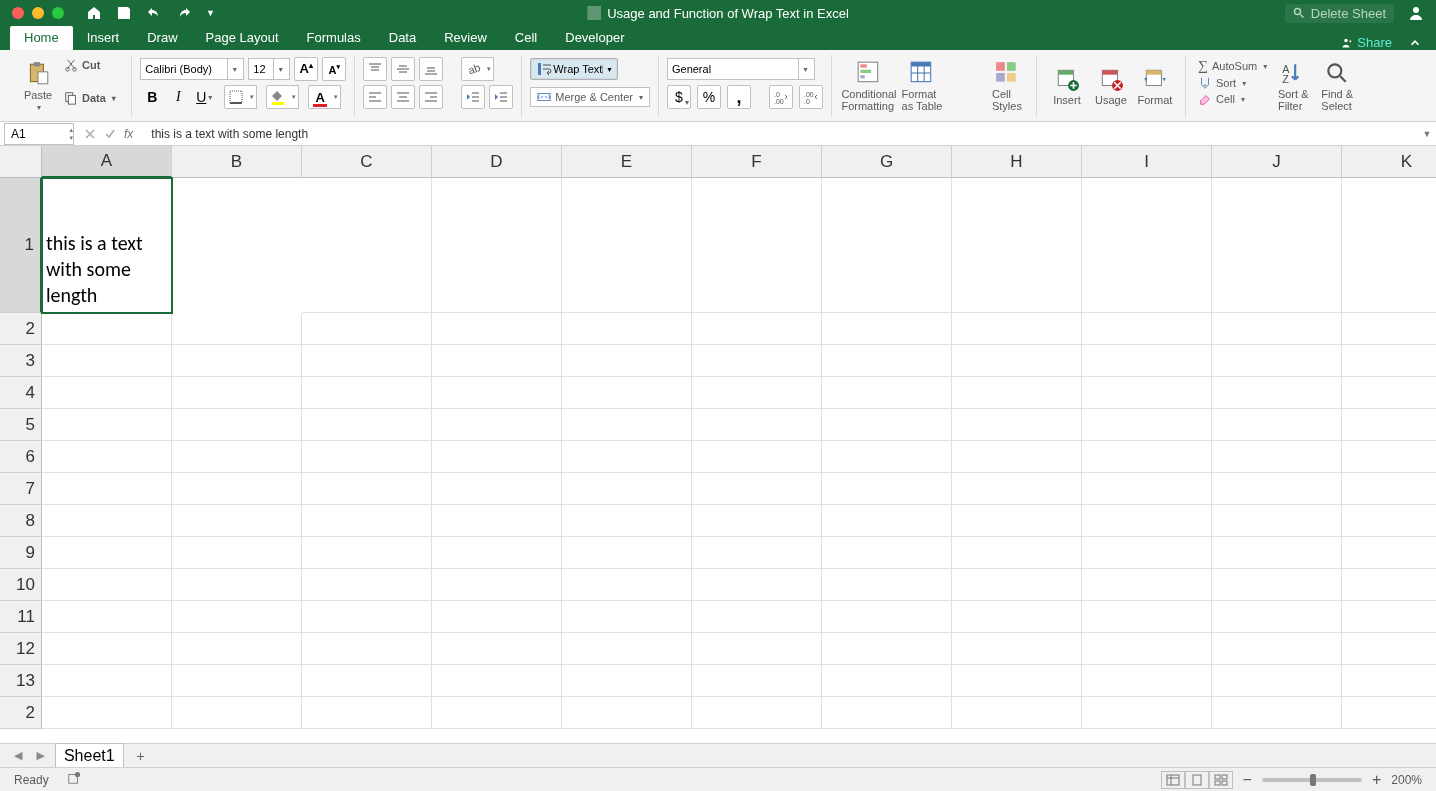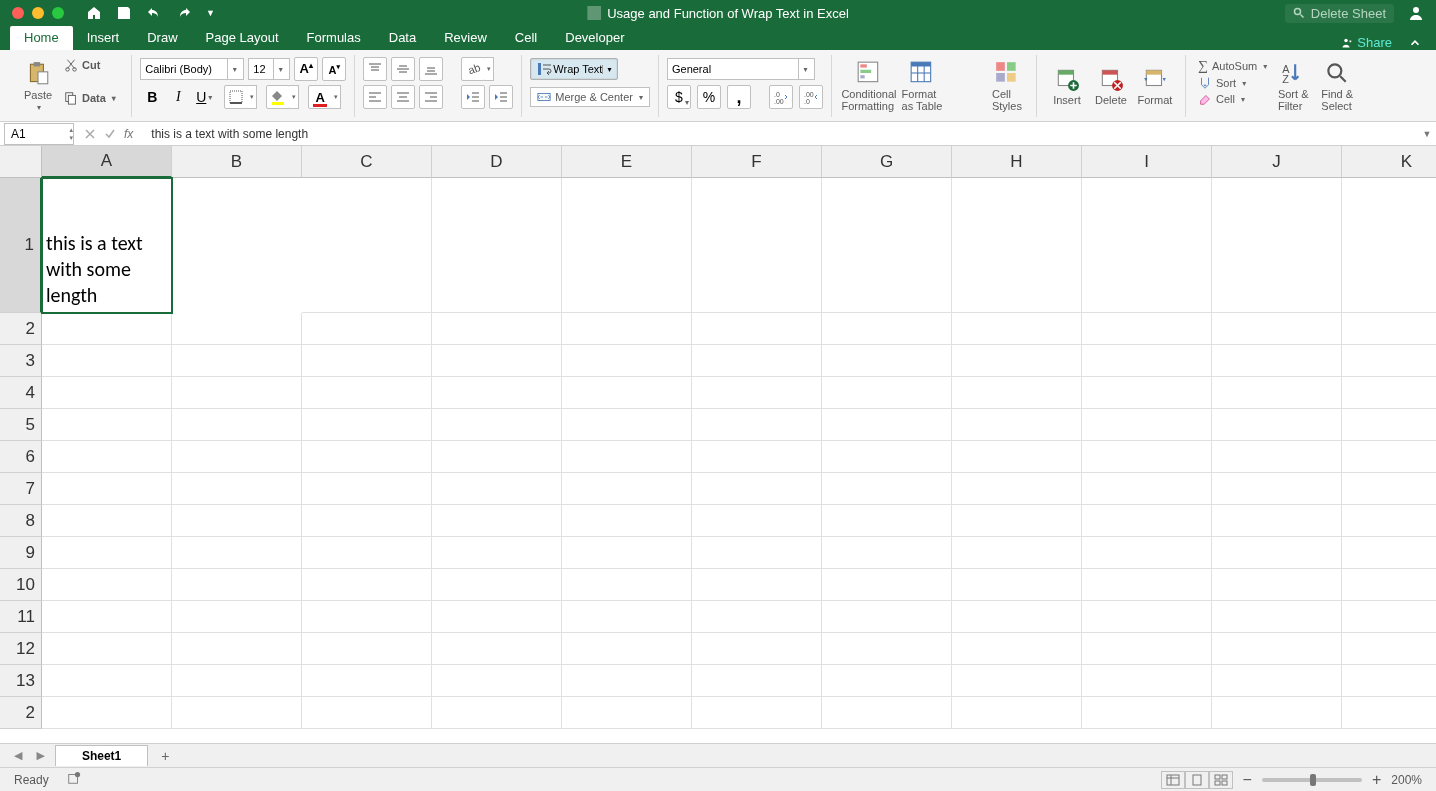--- a/index.html
+++ b/index.html
@@ -46,21 +46,21 @@
 .sheet .corner { background: #f0f0f0; border-right: 1px solid #c0c0c0; border-bottom: 1px solid #c0c0c0; grid-column: 1; grid-row: 1; }
 .colh { background: #f0f0f0; border-right: 1px solid #d0d0d0; border-bottom: 1px solid #c0c0c0; display: flex; align-items: center; justify-content: center; font-size: 17px; color: #333; }
 .colh.active { background: #d8d8d8; border-bottom: 2px solid #1a6b3a; }
 .rowh { background: #f0f0f0; border-right: 1px solid #c0c0c0; border-bottom: 1px solid #d0d0d0; display: flex; align-items: center; justify-content: flex-end; padding-right: 6px; font-size: 17px; color: #333; }
 .rowh.active { background: #d8d8d8; border-right: 2px solid #1a6b3a; }
 .cell { border-right: 1px solid #e0e0e0; border-bottom: 1px solid #e0e0e0; display: flex; align-items: flex-end; padding: 2px 4px 4px; font-size: 20px; color: #000; font-family: Calibri, sans-serif; overflow: visible; white-space: pre-wrap; }
 .cell.selected { outline: 2px solid #1a6b3a; outline-offset: -1px; position: relative; z-index: 2; }
 .row1 { height: 135px; }
 .sheet-tabs { height: 24px; background: #f0f0f0; border-top: 1px solid #d0d0d0; display: flex; align-items: center; padding-left: 10px; gap: 6px; }
 .sheet-tabs .nav { color: #888; font-size: 11px; padding: 0 4px; cursor: pointer; }
-.sheettab { background: #fff; border: 1px solid #c0c0c0; border-bottom: none; padding: 3px 26px; font-size: 12px; font-weight: 700; }
+.sheettab { background: #fff; border: 1px solid #c0c0c0; border-bottom: none; padding: 3px 8px; font-size: 16px; font-weight: 400; }
 .addtab { width: 22px; height: 20px; display: flex; align-items: center; justify-content: center; font-size: 14px; color: #666; cursor: pointer; }
 .statusbar { height: 24px; background: #f0f0f0; border-top: 1px solid #d0d0d0; display: flex; align-items: center; padding: 0 14px; font-size: 12px; color: #595959; }
 .statusbar .right { margin-left: auto; display: flex; align-items: center; gap: 10px; }
 .viewbtns { display: flex; gap: 0; }
 .viewbtns span { width: 24px; height: 18px; border: 1px solid #c0c0c0; display: flex; align-items: center; justify-content: center; }
 .zoom-slider { width: 100px; height: 4px; background: #c0c0c0; position: relative; border-radius: 2px; }
 .zoom-slider .thumb { position: absolute; top: -4px; left: 48px; width: 6px; height: 12px; background: #777; border-radius: 2px; }
 </style>
 </head>
 <body>
@@ -399,21 +399,21 @@
         </svg>
       <span>Insert</span>
     </div>
     <div class="bigbtn">
       <svg viewBox="0 0 24 24">
           <rect x="4" y="4" width="14" height="14" fill="#fff" stroke="#888"></rect>
           <rect x="4" y="4" width="14" height="4" fill="#c55"></rect>
           <circle cx="18" cy="18" r="5" fill="#c02020"></circle>
           <path d="M15 15l6 6M21 15l-6 6" stroke="#fff" stroke-width="1.5"></path>
         </svg>
-      <span>Delete</span>
+      <span>Usage</span>
     </div>
     <div class="bigbtn">
       <svg viewBox="0 0 24 24">
           <rect x="4" y="4" width="14" height="14" fill="#fff" stroke="#888"></rect>
           <rect x="4" y="4" width="14" height="4" fill="#d6b66a"></rect>
           <path d="M2 11h3l-1.5 3zM19 11h3l-1.5 3z" fill="#4a7ab8"></path>
         </svg>
       <span>Format</span>
     </div>
   </div>

